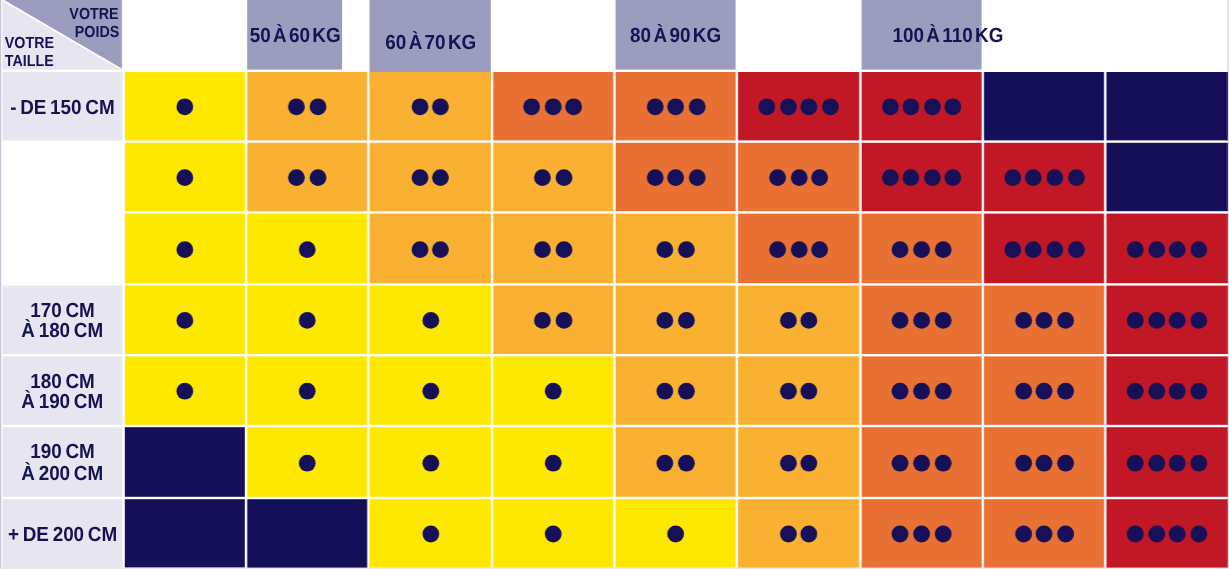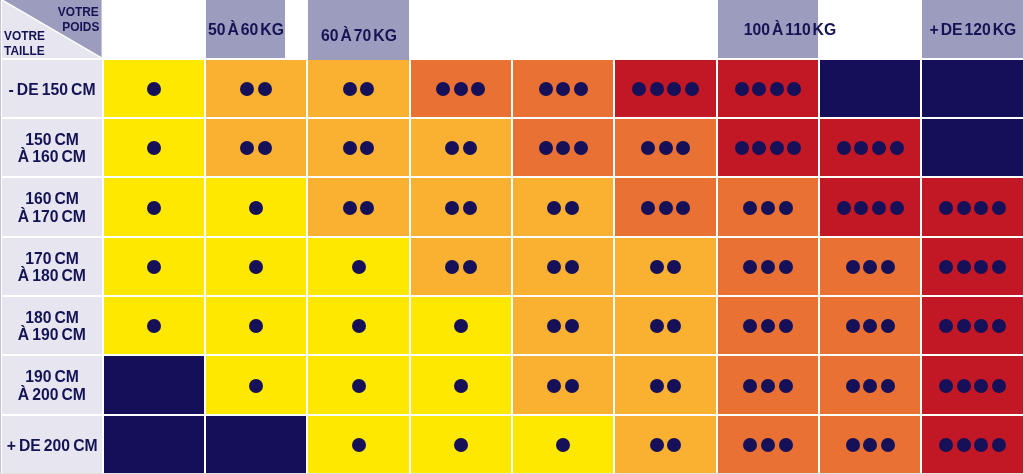--- a/index.html
+++ b/index.html
@@ -68,45 +68,33 @@
   <div class="cell hdr" style="left: 205.99px; top: 0px; width: 79px; height: 57.85px; background: rgb(156, 156, 190);">
     <div class="lbl" style="color: rgb(20, 20, 85);">
         <span class="sq">50 À 60 KG</span>
       </div>
   </div>
   <div class="cell hdr" style="left: 308.33px; top: 0px; width: 100.44px; height: 70px; background: rgb(156, 156, 190);">
     <div class="lbl" style="color: rgb(20, 20, 85);">
         <span class="sq">60 À 70 KG</span>
       </div>
   </div>
+  <div class="cell hdr" style="left: 513.01px; top: 0px; width: 100.44px; height: 57.85px; background: rgb(156, 156, 190);">
+    <div class="lbl" style="color: rgb(20, 20, 85);">
+        <span class="sq">80 À 90 KG</span>
+      </div>
+  </div>
   <div class="cell hdr" style="left: 717.69px; top: 0px; width: 100.44px; height: 57.85px; background: rgb(156, 156, 190);">
     <div class="lbl" style="color: rgb(20, 20, 85); margin-left: 44px;">
         <span class="sq">100 À 110 KG</span>
       </div>
   </div>
-  <div class="cell hdr" style="left: 922.37px; top: 0px; width: 100.44px; height: 57.85px; background: rgb(156, 156, 190);">
-    <div class="lbl" style="color: rgb(20, 20, 85);">
-        <span class="sq">+ DE 120 KG</span>
-      </div>
-  </div>
   <div class="cell rowhdr" style="left: 2.3px; top: 59.75px; width: 99.45px; height: 57.4px; background: rgb(230, 229, 240);">
     <div class="lbl col" style="color: rgb(20, 20, 85);">
       <span class="sq">- DE 150 CM</span>
-    </div>
-  </div>
-  <div class="cell rowhdr two" style="left: 2.3px; top: 119.05px; width: 99.45px; height: 57.4px; background: rgb(230, 229, 240);">
-    <div class="lbl col" style="color: rgb(20, 20, 85);">
-      <span class="sq">150 CM</span>
-      <span class="sq">À 160 CM</span>
-    </div>
-  </div>
-  <div class="cell rowhdr two" style="left: 2.3px; top: 178.35px; width: 99.45px; height: 57.4px; background: rgb(230, 229, 240);">
-    <div class="lbl col" style="color: rgb(20, 20, 85);">
-      <span class="sq">160 CM</span>
-      <span class="sq">À 170 CM</span>
     </div>
   </div>
   <div class="cell rowhdr two" style="left: 2.3px; top: 237.65px; width: 99.45px; height: 57.4px; background: rgb(230, 229, 240);">
     <div class="lbl col" style="color: rgb(20, 20, 85);">
       <span class="sq">170 CM</span>
       <span class="sq">À 180 CM</span>
     </div>
   </div>
   <div class="cell rowhdr two" style="left: 2.3px; top: 296.95px; width: 99.45px; height: 57.4px; background: rgb(230, 229, 240);">
     <div class="lbl col" style="color: rgb(20, 20, 85);">

